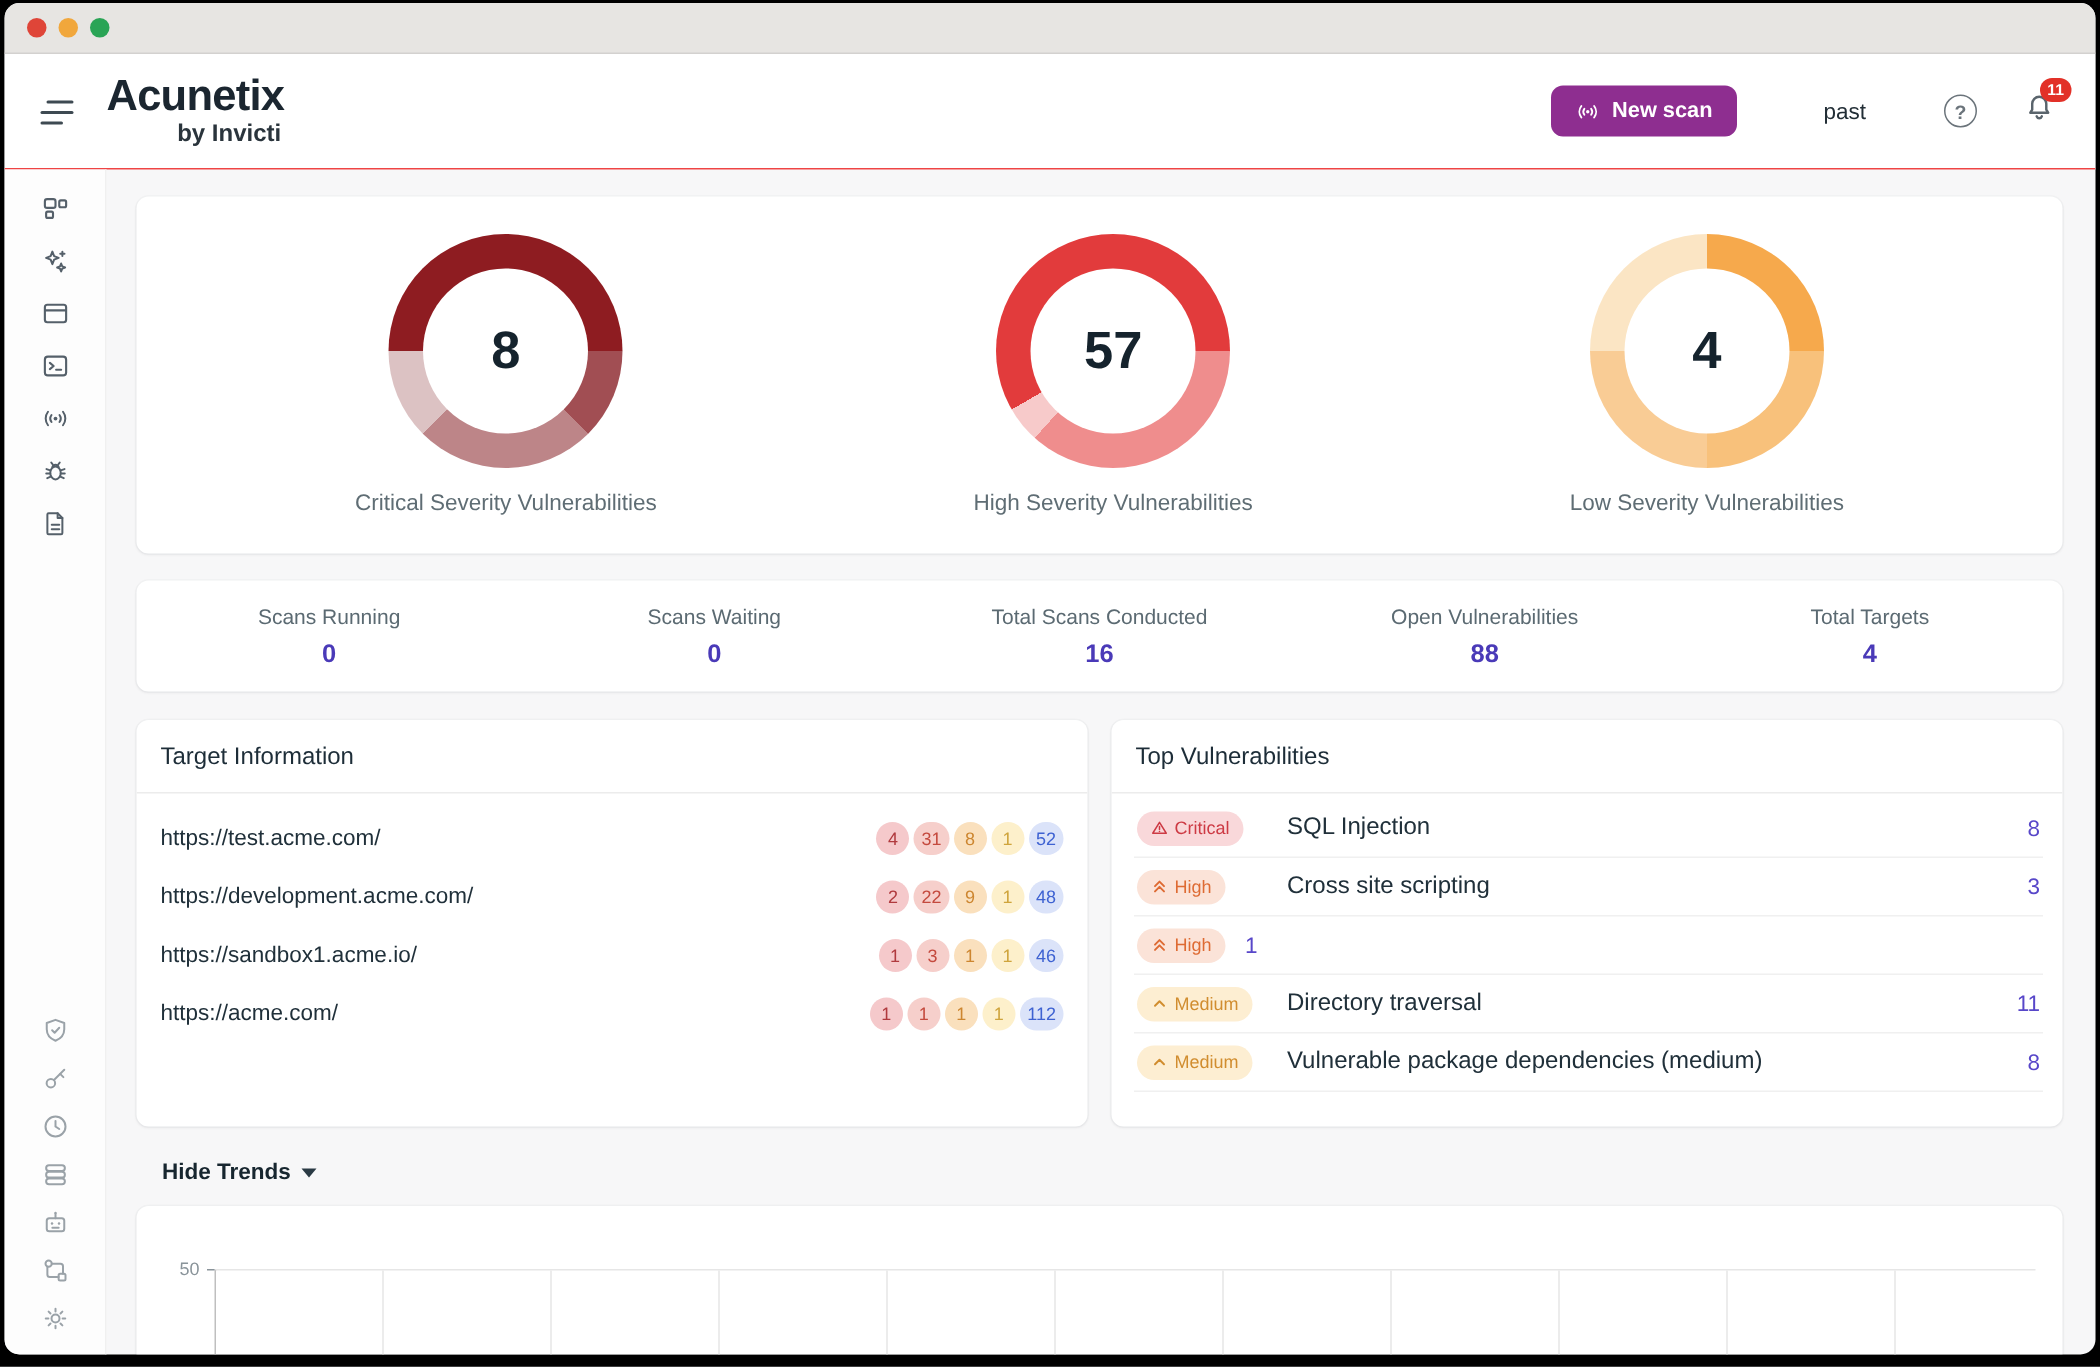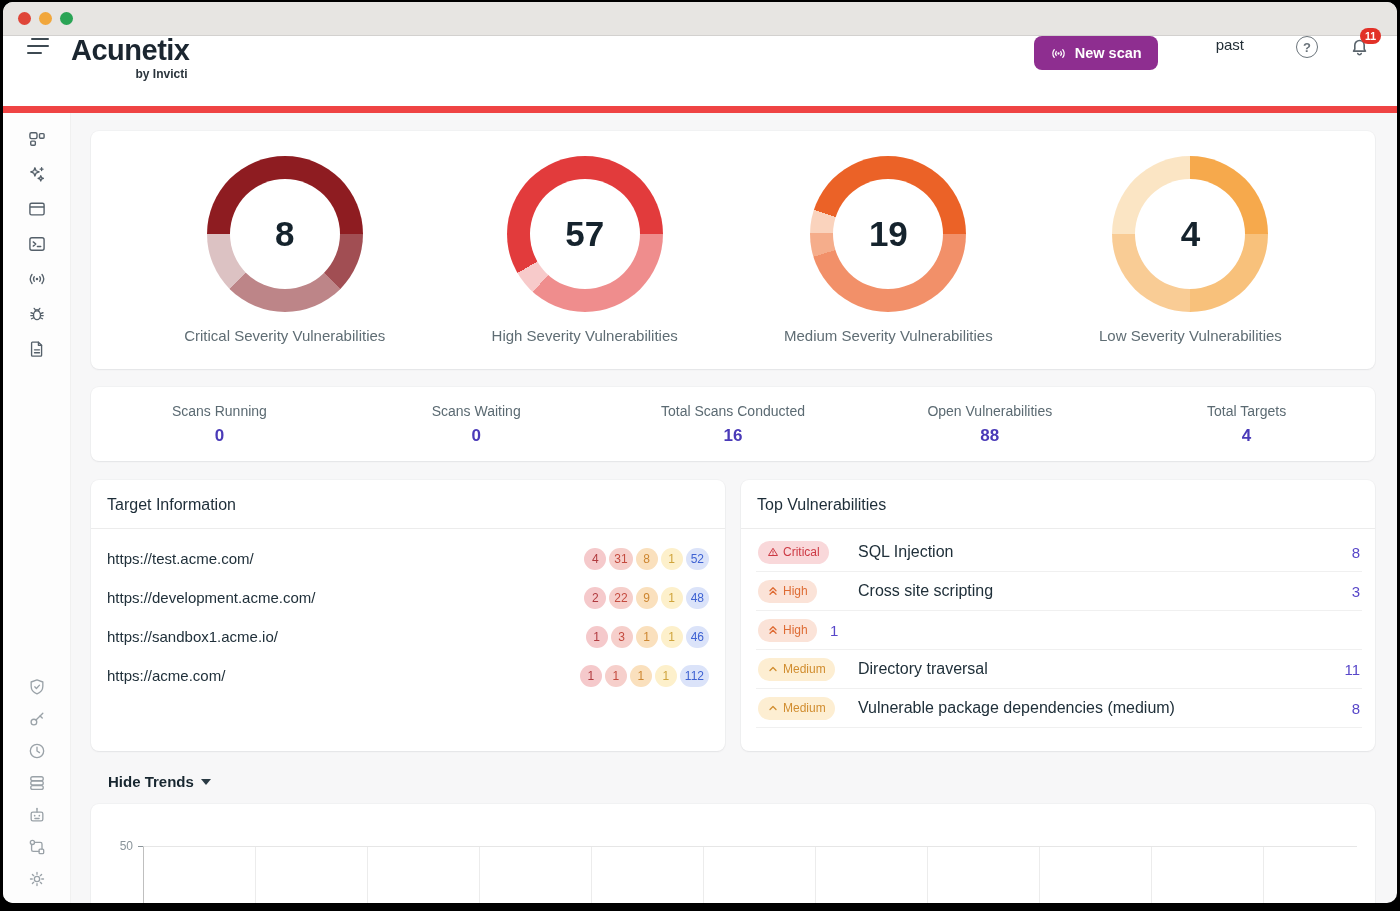--- a/index.html
+++ b/index.html
@@ -5,29 +5,29 @@
   * { margin:0; padding:0; box-sizing:border-box; }
   html,body { width:1400px; height:911px; background:#000; font-family:"Liberation Sans","DejaVu Sans",sans-serif; overflow:hidden; }
   .window { width:1394px; height:901px; margin:2px 3px 8px 3px; border-radius:10px; overflow:hidden; background:#f7f7f8; display:flex; flex-direction:column; }
 
   
   .titlebar { height:34px; flex:none; background:#e7e5e2; border-bottom:1px solid #d3d1cf; display:flex; align-items:center; padding-left:15px; gap:8px; }
   .tl-dot { width:13px; height:13px; border-radius:50%; }
   .tl-red{ background:#df4538; } .tl-yellow{ background:#f1a73c; } .tl-green{ background:#2aa455; }
 
   
-  .header { height:77px; flex:none; background:#fff; border-bottom:7px solid #ef4444; display:flex; align-items:flex-start; padding:0 26px 0 24px; }
+  .header { height:77px; flex:none; background:#fff; border-bottom:1px solid #ef4444; display:flex; align-items:center; padding:0 26px 0 24px; }
   .hamburger { width:24px; height:18px; display:flex; flex-direction:column; justify-content:space-between; cursor:pointer; padding-top:2px; }
   .hamburger span { height:2px; border-radius:2px; background:#3e4a52; }
   .hamburger span:nth-child(1){ width:18px; margin-left:4px; }
   .hamburger span:nth-child(2){ width:22px; }
   .hamburger span:nth-child(3){ width:15px; }
   .logo-block { margin-left:20px; display:flex; flex-direction:column; align-items:flex-end; }
   .logo-main { font-size:29px; font-weight:700; letter-spacing:-0.5px; color:#1b2630; line-height:1; }
-  .logo-sub { font-size:12px; font-weight:700; color:#2a343c; margin-top:2px; margin-right:2px; }
+  .logo-sub { font-size:16px; font-weight:700; color:#2a343c; margin-top:2px; margin-right:2px; }
   .header-spacer { flex:1; }
   .new-scan-btn { display:flex; align-items:center; gap:8px; background:#8e2e90; color:#fff; border:none; border-radius:8px; height:34px; padding:0 16px; font-size:14.5px; font-weight:700; cursor:pointer; font-family:inherit; }
   .new-scan-btn svg { width:17px; height:17px; }
   .username { margin-left:58px; font-size:15px; color:#222e36; cursor:pointer; }
   .help-btn { margin-left:52px; width:22px; height:22px; border:1.6px solid #6b747b; border-radius:50%; color:#6b747b; font-size:13px; font-weight:700; display:flex; align-items:center; justify-content:center; cursor:pointer; background:#fff; }
   .bell-wrap { position:relative; margin-left:30px; cursor:pointer; color:#5a646c; }
   .bell-wrap svg { width:23px; height:23px; }
   .notif-badge { position:absolute; top:-8px; right:-10px; background:#e23128; color:#fff; font-size:10.5px; font-weight:700; border-radius:999px; padding:2px 5px; min-width:19px; text-align:center; }
 
   
@@ -252,28 +252,20 @@
 
   <div class="donut-widget">
     <div class="donut" style="background: conic-gradient(rgb(226, 59, 60) 0deg, rgb(226, 59, 60) 90deg, rgb(239, 141, 141) 90deg, rgb(239, 141, 141) 222deg, rgb(247, 202, 202) 222deg, rgb(247, 202, 202) 240deg, rgb(226, 59, 60) 240deg, rgb(226, 59, 60) 360deg);">
       <div class="donut-hole">
                 <span>57</span>
               </div>
     </div>
     <div class="donut-label">High Severity Vulnerabilities</div>
   </div>
 
-  <div class="donut-widget">
-    <div class="donut" style="background: conic-gradient(rgb(235, 98, 39) 0deg, rgb(235, 98, 39) 90deg, rgb(242, 144, 105) 90deg, rgb(242, 144, 105) 253deg, rgb(245, 173, 139) 253deg, rgb(245, 173, 139) 271deg, rgb(250, 211, 189) 271deg, rgb(250, 211, 189) 288deg, rgb(235, 98, 39) 288deg, rgb(235, 98, 39) 360deg);">
-      <div class="donut-hole">
-                <span>19</span>
-              </div>
-    </div>
-    <div class="donut-label">Medium Severity Vulnerabilities</div>
-  </div>
 
   <div class="donut-widget">
     <div class="donut" style="background: conic-gradient(rgb(246, 169, 76) 0deg, rgb(246, 169, 76) 90deg, rgb(248, 193, 123) 90deg, rgb(248, 193, 123) 180deg, rgb(249, 204, 149) 180deg, rgb(249, 204, 149) 270deg, rgb(251, 229, 196) 270deg, rgb(251, 229, 196) 360deg);">
       <div class="donut-hole">
                 <span>4</span>
               </div>
     </div>
     <div class="donut-label">Low Severity Vulnerabilities</div>
   </div>
 </div>

